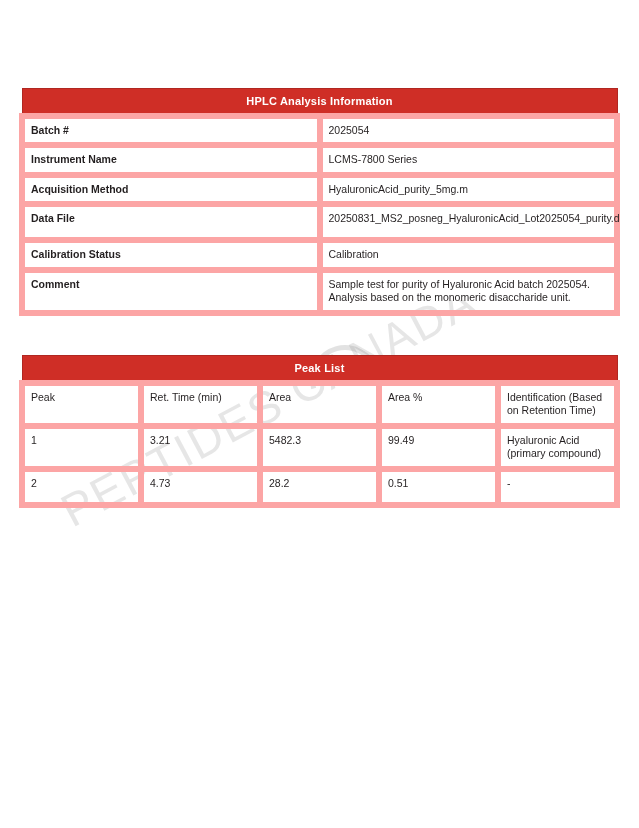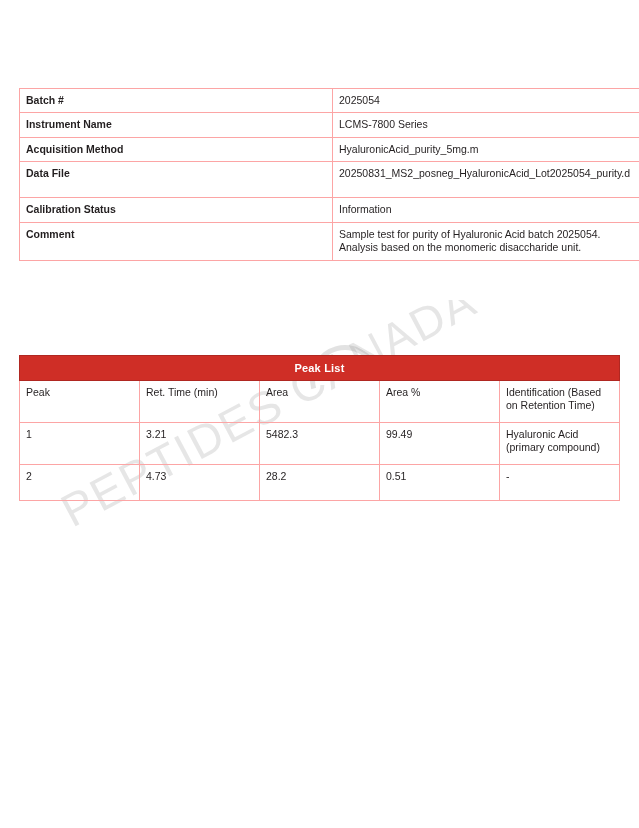--- a/index.html
+++ b/index.html
@@ -74,21 +74,21 @@
     background: #cf2e26;
     color: #ffffff;
     font-size: 11px;
     font-weight: bold;
     text-align: center;
     padding: 6px 4px;
     border: 1px solid #b02721;
     letter-spacing: 0.2px;
   }
   td.cell, th.cell {
-    border: 1px solid #fca5a5;
+    border: 6px solid #fca5a5;
     font-size: 10.5px;
     padding: 5px 6px;
     vertical-align: top;
     line-height: 1.28;
     text-align: left;
     font-weight: normal;
   }
   td.label {
     font-weight: bold;
     width: 300px;
@@ -114,39 +114,42 @@
 <div class="page">
 
   <div class="watermark">
     <div class="watermark-arc"></div>
     <div class="watermark-text">PEPTIDES CANADA</div>
   </div>
 
   <div class="table-block" id="info-block">
     <table>
       <tbody>
+          <tr>
+        <td class="title-bar" colspan="2">HPLC Analysis Information</td>
+      </tr>
       <tr>
         <td class="cell label">Batch #</td>
         <td class="cell value">2025054</td>
       </tr>
       <tr>
         <td class="cell label">Instrument Name</td>
         <td class="cell value">LCMS-7800 Series</td>
       </tr>
       <tr>
         <td class="cell label">Acquisition Method</td>
         <td class="cell value">HyaluronicAcid_purity_5mg.m</td>
       </tr>
       <tr class="tall2">
         <td class="cell label">Data File</td>
         <td class="cell value">20250831_MS2_posneg_HyaluronicAcid_Lot2025054_purity.d</td>
       </tr>
       <tr>
         <td class="cell label">Calibration Status</td>
-        <td class="cell value">Information</td>
+        <td class="cell value">Calibration</td>
       </tr>
       <tr class="tall2">
         <td class="cell label">Comment</td>
         <td class="cell value">Sample test for purity of Hyaluronic Acid batch 2025054. Analysis based on the monomeric disaccharide unit.</td>
       </tr>
     </tbody>
       </table>
   </div>
 
   <div class="table-block" id="peak-block">

